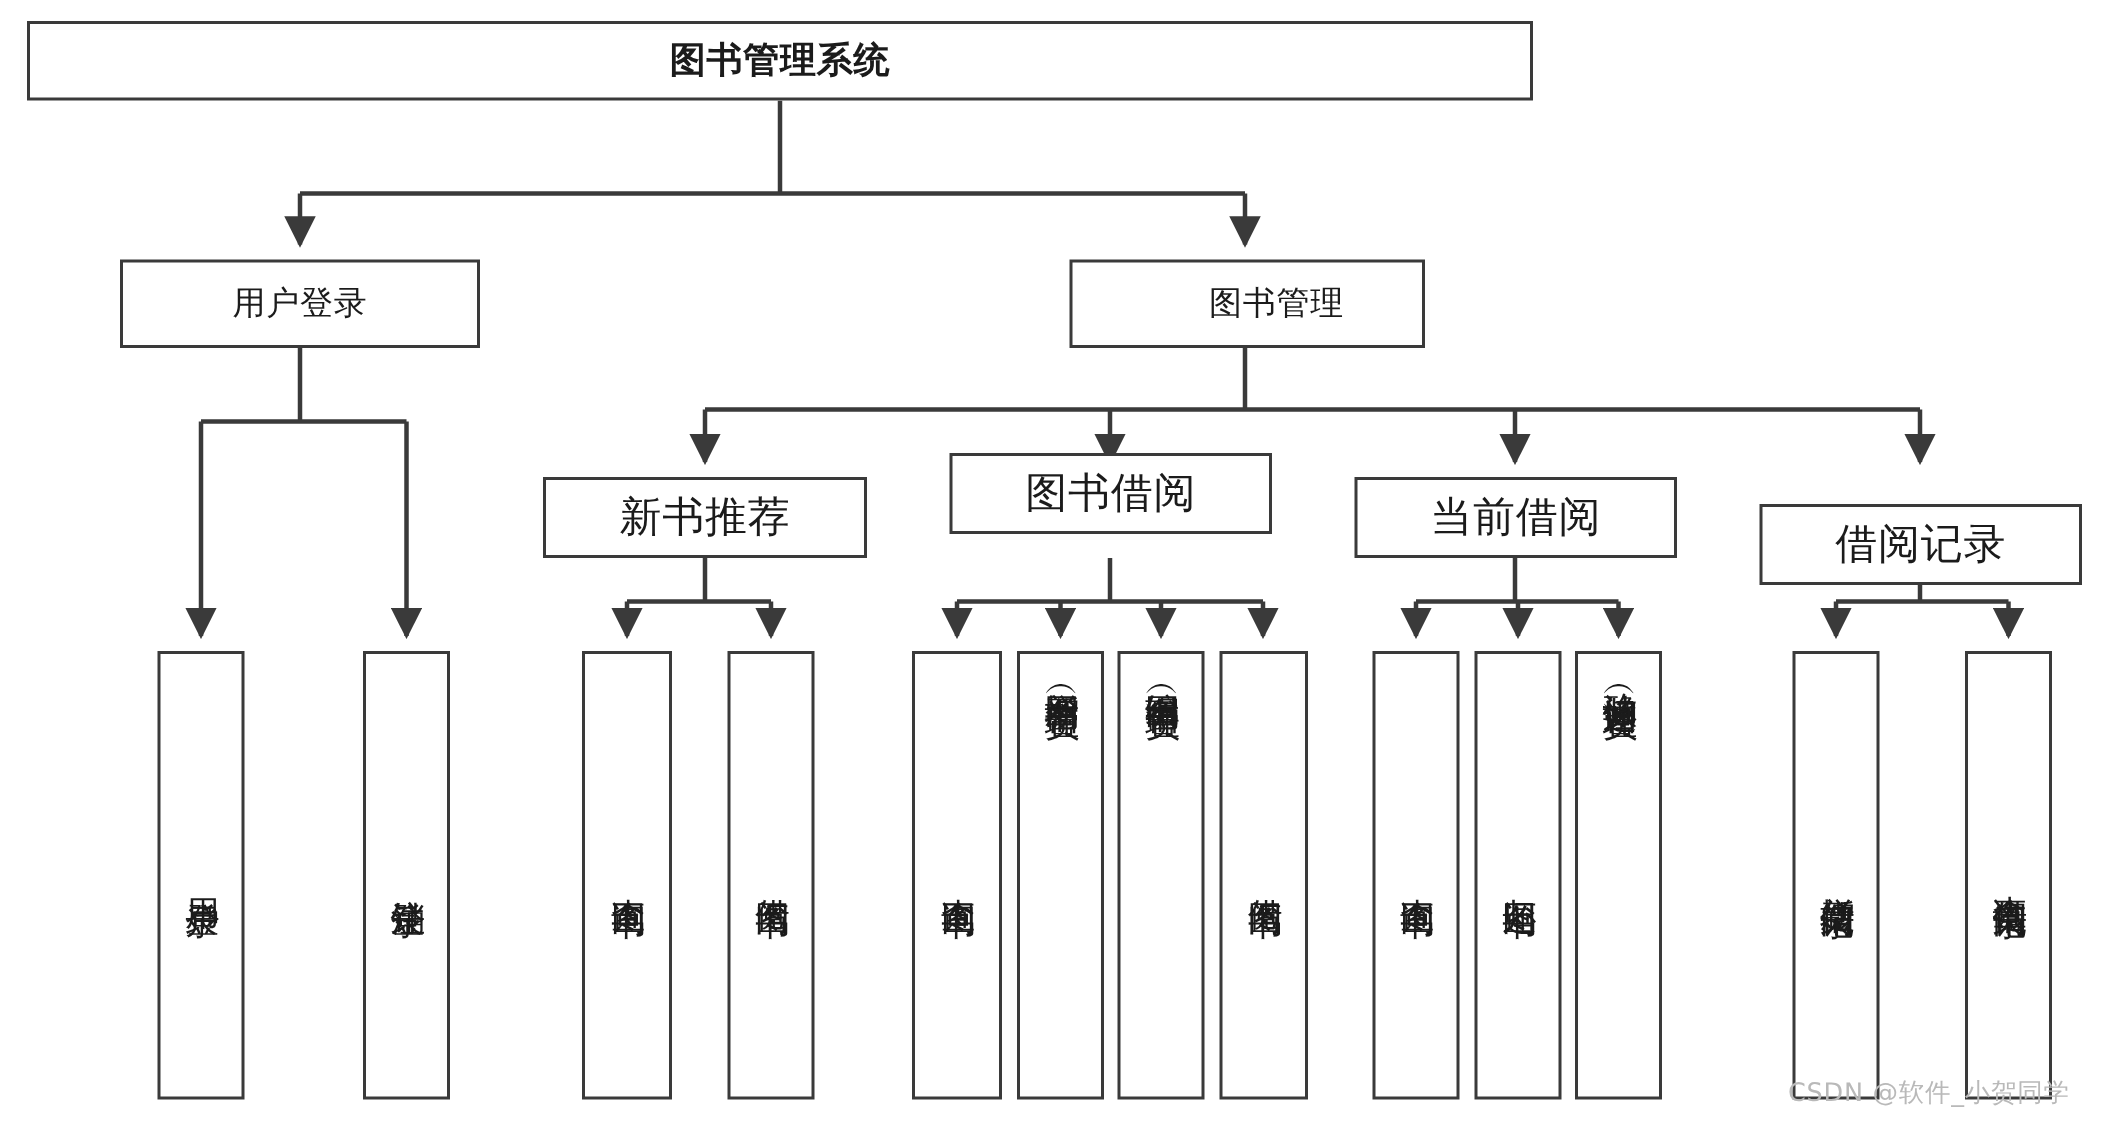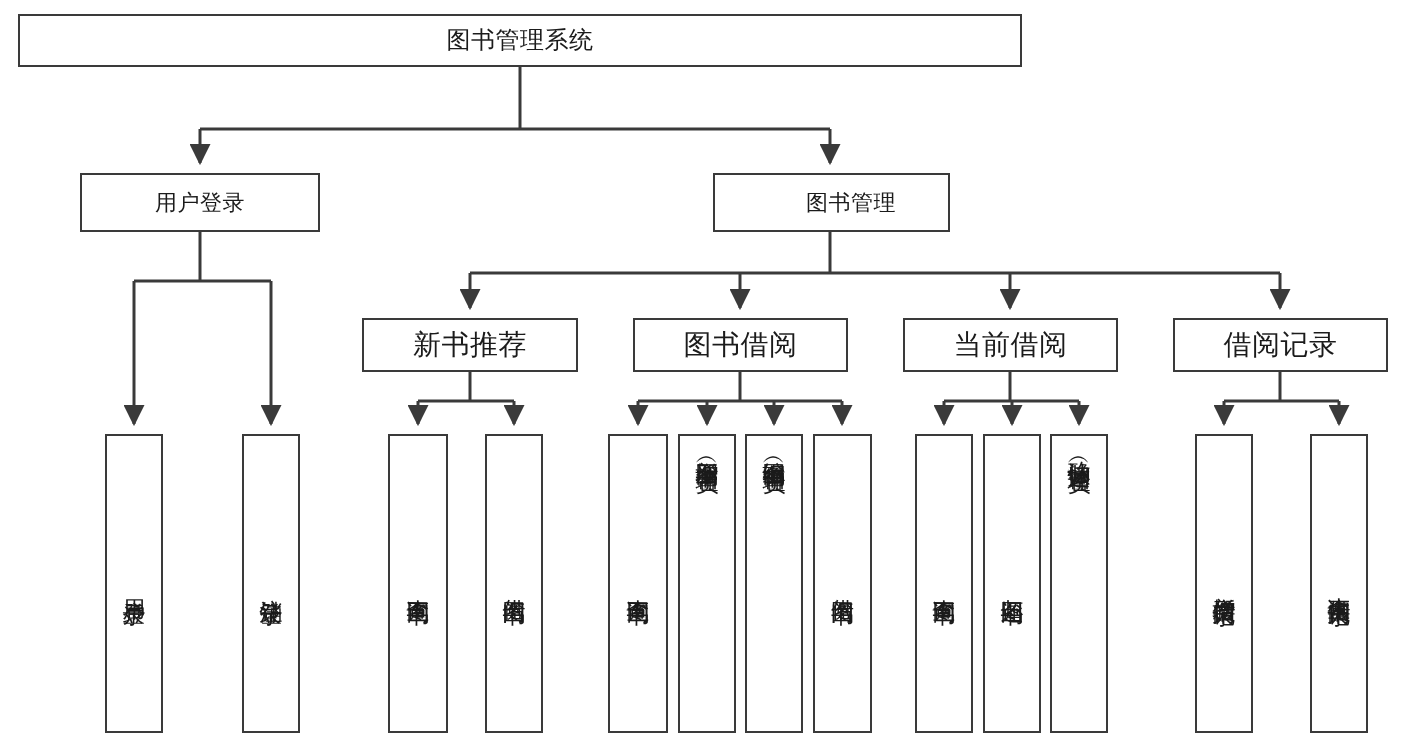--- a/index.html
+++ b/index.html
@@ -116,41 +116,41 @@
       <path d="M 1012 401 L 1012 424" marker-end="url(#arrow)"></path>
       <path d="M 1079 401 L 1079 424" marker-end="url(#arrow)"></path>
 
       <path d="M 1280 372 L 1280 401"></path>
       <path d="M 1224 401 L 1339 401"></path>
       <path d="M 1224 401 L 1224 424" marker-end="url(#arrow)"></path>
       <path d="M 1339 401 L 1339 424" marker-end="url(#arrow)"></path>
     </g>
   </svg>
 
-  <div class="node node-root" style="left:18px; top:14px; width:1004px; height:53px;">
+  <div class="node node-root" style="left:18px; top:14px; width:1004px; height:53px;font-weight:bold;">
     <span class="lbl">图书管理系统</span>
   </div>
 
   <div class="node node-l1" style="left:80px; top:173px; width:240px; height:59px;">
     <span class="lbl">用户登录</span>
   </div>
   <div class="node node-l1" style="left:713px; top:173px; width:237px; height:59px;padding-left:39px;">
     <span class="lbl">图书管理</span>
   </div>
 
   <div class="node node-l2" style="left:362px; top:318px; width:216px; height:54px;">
     <span class="lbl">新书推荐</span>
   </div>
-  <div class="node node-l2" style="left:633px; top:318px; width:215px; height:54px;">
+  <div class="node node-l2" style="left:633px; top:302px; width:215px; height:54px;">
     <span class="lbl">图书借阅</span>
   </div>
   <div class="node node-l2" style="left:903px; top:318px; width:215px; height:54px;text-align:center;">
     <span class="lbl">当前借阅</span>
   </div>
-  <div class="node node-l2" style="left:1173px; top:318px; width:215px; height:54px;">
+  <div class="node node-l2" style="left:1173px; top:336px; width:215px; height:54px;">
     <span class="lbl">借阅记录</span>
   </div>
 
   <div class="node node-leaf mid-align" style="left:105px; top:434px; width:58px; height:299px;">
     <span class="lbl">用户登录</span>
   </div>
   <div class="node node-leaf mid-align" style="left:242px; top:434px; width:58px; height:299px;">
     <span class="lbl">注销登录</span>
   </div>
   <div class="node node-leaf mid-align" style="left:388px; top:434px; width:60px; height:299px;">
@@ -180,14 +180,15 @@
   <div class="node node-leaf" style="left:1050px; top:434px; width:58px; height:299px;">
     <span class="lbl">确认归还（管理员）</span>
   </div>
   <div class="node node-leaf mid-align" style="left:1195px; top:434px; width:58px; height:299px;">
     <span class="lbl">新增借阅记录</span>
   </div>
   <div class="node node-leaf mid-align" style="left:1310px; top:434px; width:58px; height:299px;">
     <span class="lbl">查询借阅记录</span>
   </div>
 
+  <div class="watermark" style="left:1192px; top:717px;">CSDN @软件_小贺同学</div>
 
 </div>
 
 </body></html>

